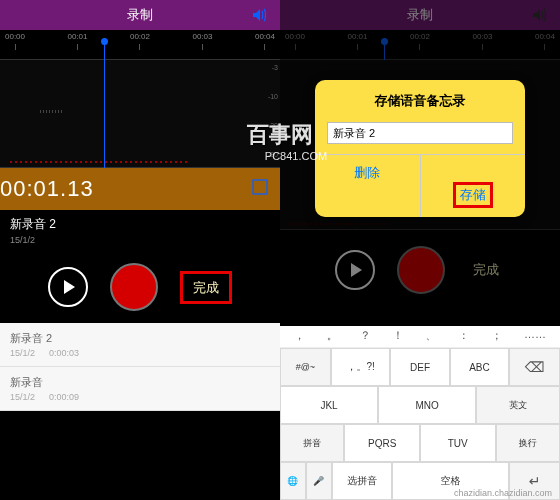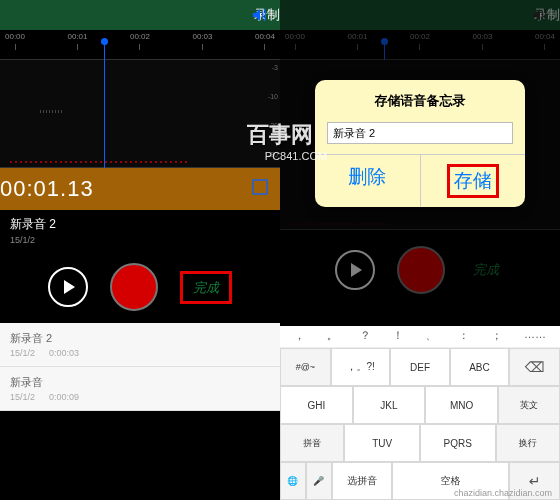--- a/index.html
+++ b/index.html
@@ -1,20 +1,20 @@
 <!DOCTYPE html>
 <html><head>
 <meta charset="utf-8">
 <style>
 * { margin: 0; padding: 0; box-sizing: border-box; font-family: -apple-system, "Helvetica Neue", sans-serif; }
 body { width: 560px; height: 500px; display: flex; background: #fff; position: relative; overflow: hidden; }
 .screen { position: relative; height: 500px; background: #000; overflow: hidden; }
 .screen.left { width: 280px; }
 .screen.right { width: 280px; }
-.header { display: flex; justify-content: flex-end; align-items: center; height: 30px; position: relative; background: #14532d; }
+.header { display: flex; justify-content: center; align-items: center; height: 30px; position: relative; background: #701a75; }
 .header-title { color: #fff; font-size: 13px; font-weight: 500; }
 .speaker-icon { position: absolute; right: 10px; color: #0a60ff; display: flex; align-items: center; }
 .speaker-icon.dim { color: #333; }
 .timeline { height: 30px; position: relative; border-bottom: 1px solid #333; }
 .ticks { display: flex; justify-content: space-between; padding: 0 5px; }
 .tick { position: relative; display: flex; flex-direction: column; align-items: center; }
 .tick-label { color: #888; font-size: 8px; margin-top: 2px; }
 .tick-line { width: 1px; height: 6px; background: #555; margin-top: 3px; }
 .playhead { position: absolute; top: 12px; left: 104px; width: 1px; height: 18px; background: #0a60ff; }
 .playhead::before { content: ''; position: absolute; top: -4px; left: -3px; width: 7px; height: 7px; background: #0a60ff; border-radius: 50%; }
@@ -31,37 +31,37 @@
 .time-area { background: #a16207; text-align: left; padding: 8px 0; position: relative; }
 .big-time { color: #fff; font-size: 22px; font-weight: 300; letter-spacing: 1px; }
 .trim-icon { position: absolute; right: 10px; top: 50%; transform: translateY(-50%); }
 .recording-label { background: #000; padding: 6px 10px; }
 .rec-name { color: #fff; font-size: 12px; font-weight: 500; }
 .rec-date { color: #888; font-size: 9px; margin-top: 2px; }
 .controls { display: flex; justify-content: center; align-items: center; gap: 22px; padding: 12px 0; background: #000; position: relative; }
 .play-btn { width: 40px; height: 40px; border: 2px solid #fff; border-radius: 50%; display: flex; align-items: center; justify-content: center; cursor: pointer; }
 .play-triangle { width: 0; height: 0; border-left: 11px solid #fff; border-top: 7px solid transparent; border-bottom: 7px solid transparent; margin-left: 3px; }
 .record-btn { width: 48px; height: 48px; background: #d40000; border-radius: 50%; border: 2px solid #777; cursor: pointer; }
-.done-btn { color: #15803d; font-size: 13px; padding: 8px 6px; cursor: pointer; font-style: italic; }
+.done-btn { color: #fef9c3; font-size: 13px; padding: 8px 6px; cursor: pointer; }
 .done-highlight { border: 3px solid #e60000; padding: 4px; display: inline-block; }
 .list-area { background: #f7f7f7; flex: 1; }
 .list-item { padding: 8px 10px; border-bottom: 1px solid #e0e0e0; }
 .item-title { color: #666; font-size: 11px; }
 .item-meta { display: flex; gap: 14px; margin-top: 2px; }
 .item-date, .item-dur { color: #aaa; font-size: 9px; }
 .dimmed-right { opacity: 0.5; }
 .dim-stack { position: relative; }
-.alert-overlay { position: absolute; top: 80px; left: 50%; transform: translateX(-50%); width: 210px; background: #fef9c3; border-radius: 10px; box-shadow: 0 3px 12px rgba(0,0,0,0.4); z-index: 10; }
+.alert-overlay { position: absolute; top: 80px; left: 50%; transform: translateX(-50%); width: 210px; background: #fde047; border-radius: 10px; box-shadow: 0 3px 12px rgba(0,0,0,0.4); z-index: 10; }
 .alert-title { text-align: center; font-size: 13px; font-weight: 600; padding: 12px 0 8px; color: #000; }
 .alert-input { margin: 4px 12px 10px; }
 .alert-input input { width: 100%; border: 1px solid #bbb; padding: 4px 5px; font-size: 11px; background: #fff; }
 .alert-buttons { display: flex; border-top: 1px solid #ccc; }
-.alert-btn { flex: 1; text-align: center; padding: 9px 8px; font-size: 19px; color: #007aff; cursor: pointer; }
+.alert-btn { flex: 1; text-align: center; padding: 9px 8px; font-size: 13px; color: #007aff; cursor: pointer; }
 .alert-btn:first-child { border-right: 1px solid #ccc; }
-.save-highlight { border: 3px solid #e60000; display: inline-block; padding: 1px 4px; }
+.save-highlight { border: 3px solid #e60000; display: inline-block; padding: 1px 4px; margin-top: 18px; }
 .keyboard { position: absolute; bottom: 0; left: 0; right: 0; background: #fff; }
 .kb-punct-row { display: flex; justify-content: space-around; padding: 2px 3px 4px; border-bottom: 1px solid #eee; }
 .punct { color: #555; font-size: 11px; cursor: pointer; }
 .kb-row { display: flex; }
 .kb-key { flex: 1; height: 38px; display: flex; align-items: center; justify-content: center; border: 0.5px solid #d8d8d8; font-size: 10px; color: #333; cursor: pointer; }
 .kb-key.side { flex: 0.85; background: #f4f4f4; font-size: 9px; }
 .kb-key.wide { flex: 2; }
 .backspace-icon, .ret-icon { font-size: 14px; color: #555; }
 .watermark-logo { position: absolute; top: 120px; left: 50%; transform: translateX(-50%); z-index: 30; pointer-events: none; opacity: 0.88; text-align: center; }
 .wm-text { color: #fff; font-size: 22px; font-weight: bold; text-shadow: 1px 1px 2px #000; }
@@ -293,29 +293,28 @@
     <div class="kb-row">
       <div class="kb-key side">#@~</div>
       <div class="kb-key">，。?!</div>
       <div class="kb-key">DEF</div>
       <div class="kb-key">ABC</div>
       <div class="kb-key side">
           <span class="backspace-icon">⌫</span>
         </div>
     </div>
     <div class="kb-row">
-      <div class="kb-key">GHI</div>
       <div class="kb-key">JKL</div>
       <div class="kb-key">MNO</div>
       <div class="kb-key side">英文</div>
     </div>
     <div class="kb-row">
       <div class="kb-key side">拼音</div>
+      <div class="kb-key">PQRS</div>
       <div class="kb-key">TUV</div>
-      <div class="kb-key">PQRS</div>
       <div class="kb-key side">换行</div>
     </div>
     <div class="kb-row">
       <div class="kb-key side" style="flex:0.42">
           <span>🌐</span>
         </div>
       <div class="kb-key side" style="flex:0.42">
           <span>🎤</span>
         </div>
       <div class="kb-key">选拼音</div>

